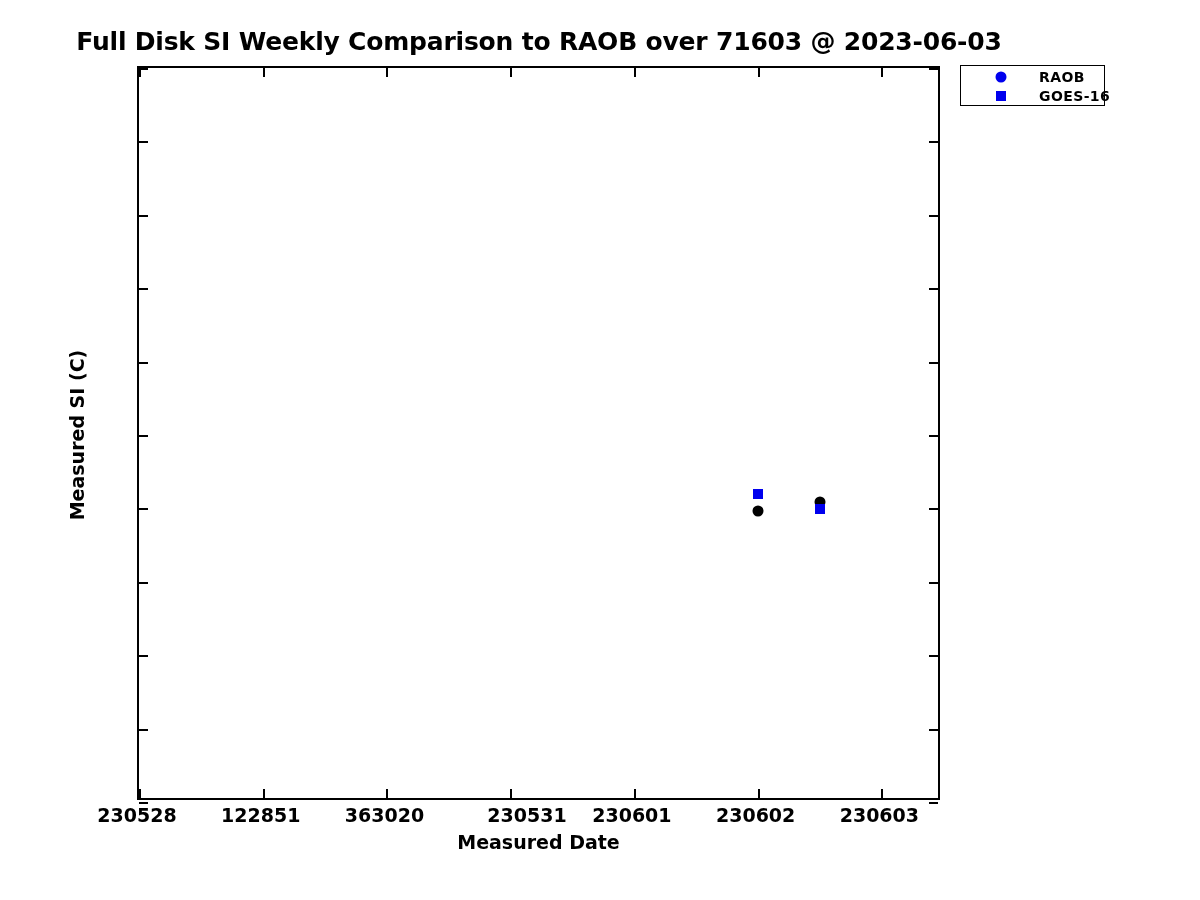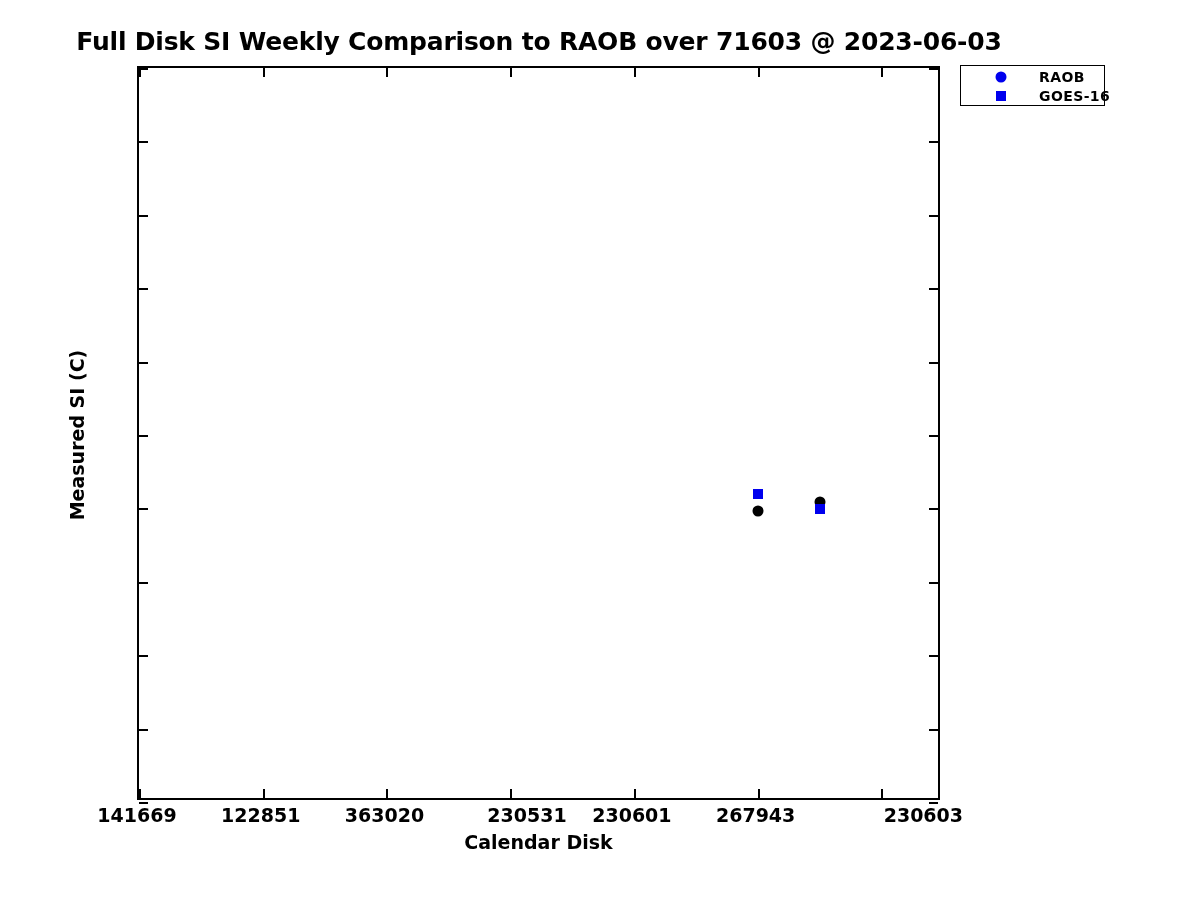--- a/index.html
+++ b/index.html
@@ -251,30 +251,30 @@
       </div>
     <div id="data-layer">
         <div class="marker circle" style="left: 618.644px; top: 443.336px; background: rgb(0, 0, 0);"></div>
         <div class="marker circle" style="left: 680.508px; top: 433.794px; background: rgb(0, 0, 0);"></div>
         <div class="marker square" style="left: 618.644px; top: 426.454px; background: rgb(0, 0, 238);"></div>
         <div class="marker square" style="left: 680.508px; top: 441.134px; background: rgb(0, 0, 238);"></div>
       </div>
   </div>
 
   <div class="xlabels" id="xlabels">
-      <div class="xtick-label" style="left: 0px;">141669</div>
+      <div class="xtick-label" style="left: 0px;">230528</div>
       <div class="xtick-label" style="left: 123.729px;">122851</div>
       <div class="xtick-label" style="left: 247.458px;">363020</div>
       <div class="xtick-label" style="left: 390px;">230531</div>
       <div class="xtick-label" style="left: 494.915px;">230601</div>
-      <div class="xtick-label" style="left: 618.644px;">267943</div>
-      <div class="xtick-label" style="left: 742.373px; margin-left: 44px;">230603</div>
+      <div class="xtick-label" style="left: 618.644px;">230602</div>
+      <div class="xtick-label" style="left: 742.373px;">230603</div>
     </div>
 
-  <div id="xaxis-title">Calendar Disk</div>
+  <div id="xaxis-title">Measured Date</div>
   <div id="yaxis-title">Measured SI (C)</div>
 
   <div id="legend">
     <div class="legend-row" style="top:1px;">
       <span class="legend-marker circle" style="background: rgb(0, 0, 238);"></span>
       <span class="legend-text">RAOB</span>
     </div>
     <div class="legend-row" style="top:20px;">
       <span class="legend-marker square" style="background: rgb(0, 0, 238);"></span>
       <span class="legend-text">GOES-16</span>

